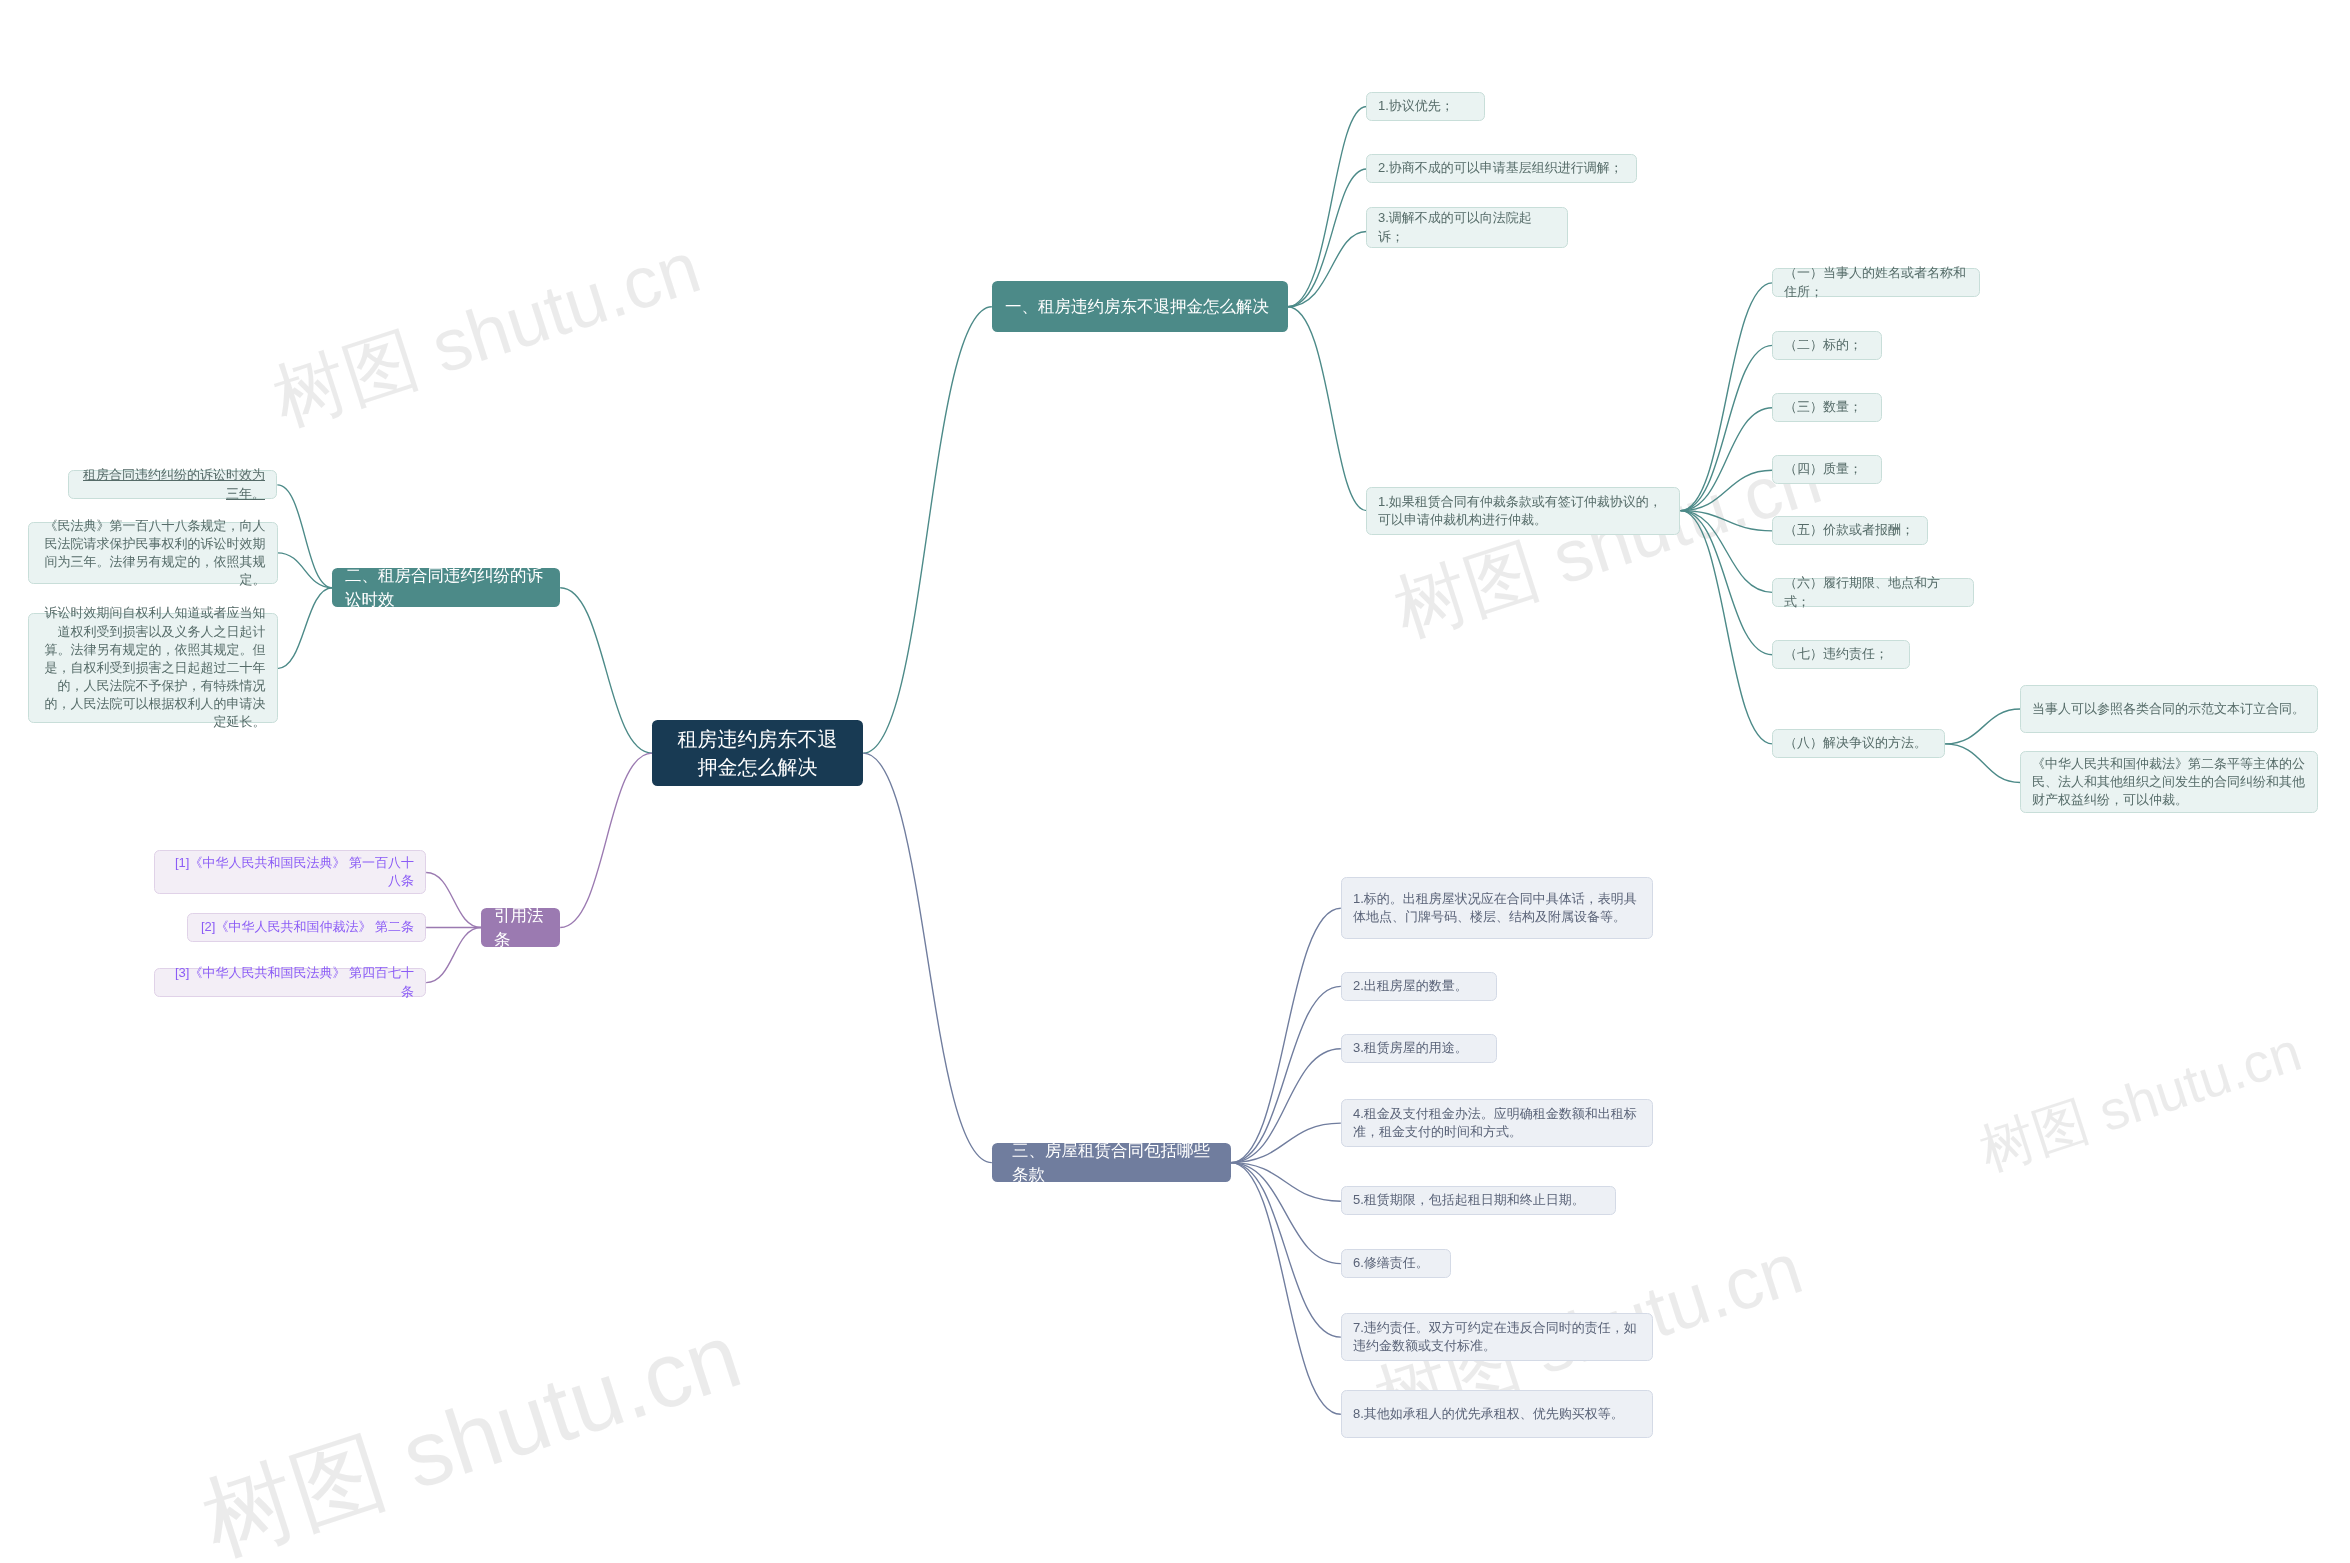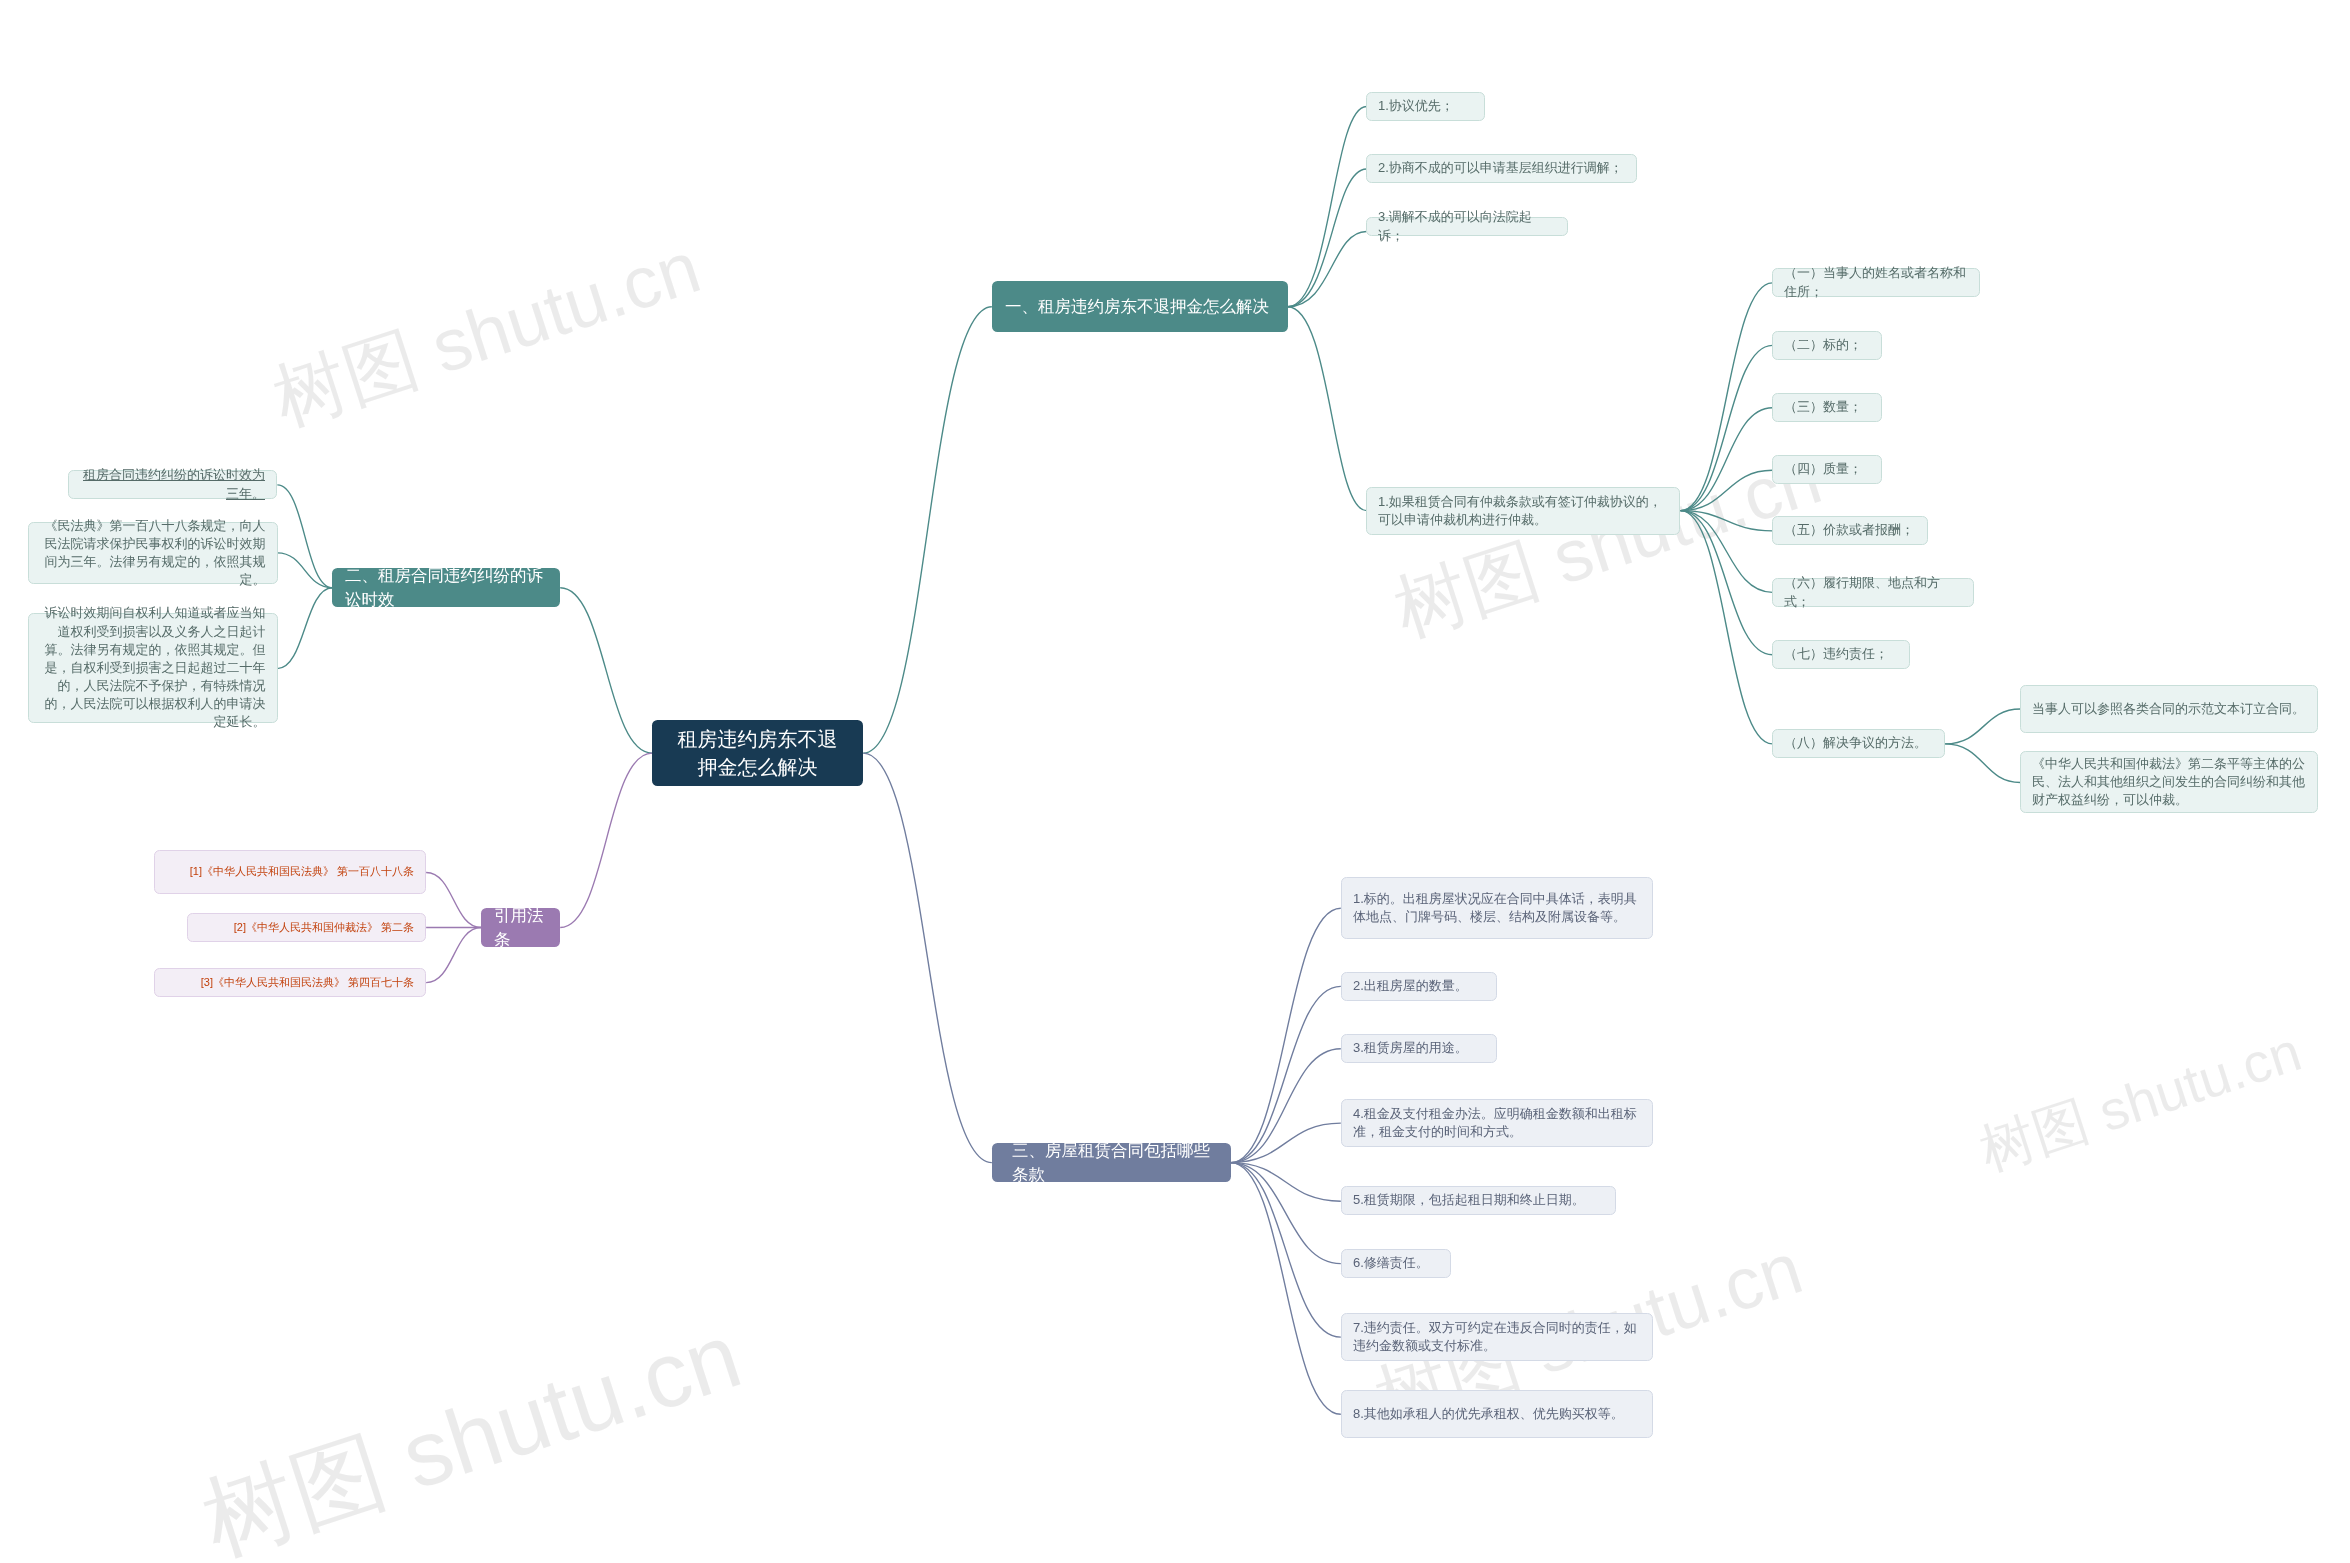--- a/index.html
+++ b/index.html
@@ -65,22 +65,22 @@
   .leaf-slate {
     background: #edf0f5;
     border: 0.9px solid #d4dae6;
     color: #5a6378;
     font-size: 13px;
     padding: 7.3px 11px;
   }
   .leaf-purple {
     background: #f3eef6;
     border: 0.9px solid #e0d2e8;
-    color: #c2410c;
-    font-size: 11px;
+    color: #8b5cf6;
+    font-size: 13px;
     padding: 7.3px 11px;
     justify-content: flex-end;
     text-align: right;
   }
   .leaf-teal.right-align {
     justify-content: flex-end;
     text-align: right;
   }
   svg.connectors {
     position: absolute;
@@ -146,21 +146,21 @@
   <path d="M 524 1010 C 494 1010, 494 1010, 464 1010" stroke="#9b7ab1"></path>
   <path d="M 524 1010 C 494 1010, 494 1070, 464 1070" stroke="#9b7ab1"></path>
 </svg>
 
 <div class="node root" style="left:652px; top:720px; width:211px; height:66px;">租房违约房东不退押金怎么解决</div>
 
 <div class="node branch1" style="left:992px; top:281px; width:296px; height:51px;">一、租房违约房东不退押金怎么解决</div>
 
 <div class="node leaf-teal" style="left:1366px; top:92px; width:119px; height:29px;">1.协议优先；</div>
 <div class="node leaf-teal" style="left:1366px; top:154px; width:271px; height:29px;">2.协商不成的可以申请基层组织进行调解；</div>
-<div class="node leaf-teal" style="left:1366px; top:217px; width:202px; height:19px;">3.调解不成的可以向法院起诉；</div>
+<div class="node leaf-teal" style="left:1366px; top:207px; width:202px; height:41px;">3.调解不成的可以向法院起诉；</div>
 <div class="node leaf-teal" style="left:1366px; top:487px; width:314px; height:48px;">1.如果租赁合同有仲裁条款或有签订仲裁协议的，可以申请仲裁机构进行仲裁。</div>
 
 <div class="node leaf-teal" style="left:1772px; top:268px; width:208px; height:29px;">（一）当事人的姓名或者名称和住所；</div>
 <div class="node leaf-teal" style="left:1772px; top:331px; width:110px; height:29px;">（二）标的；</div>
 <div class="node leaf-teal" style="left:1772px; top:393px; width:110px; height:29px;">（三）数量；</div>
 <div class="node leaf-teal" style="left:1772px; top:455px; width:110px; height:29px;">（四）质量；</div>
 <div class="node leaf-teal" style="left:1772px; top:516px; width:156px; height:29px;">（五）价款或者报酬；</div>
 <div class="node leaf-teal" style="left:1772px; top:578px; width:202px; height:29px;">（六）履行期限、地点和方式；</div>
 <div class="node leaf-teal" style="left:1772px; top:640px; width:138px; height:29px;">（七）违约责任；</div>
 <div class="node leaf-teal" style="left:1772px; top:729px; width:173px; height:29px;">（八）解决争议的方法。</div>

